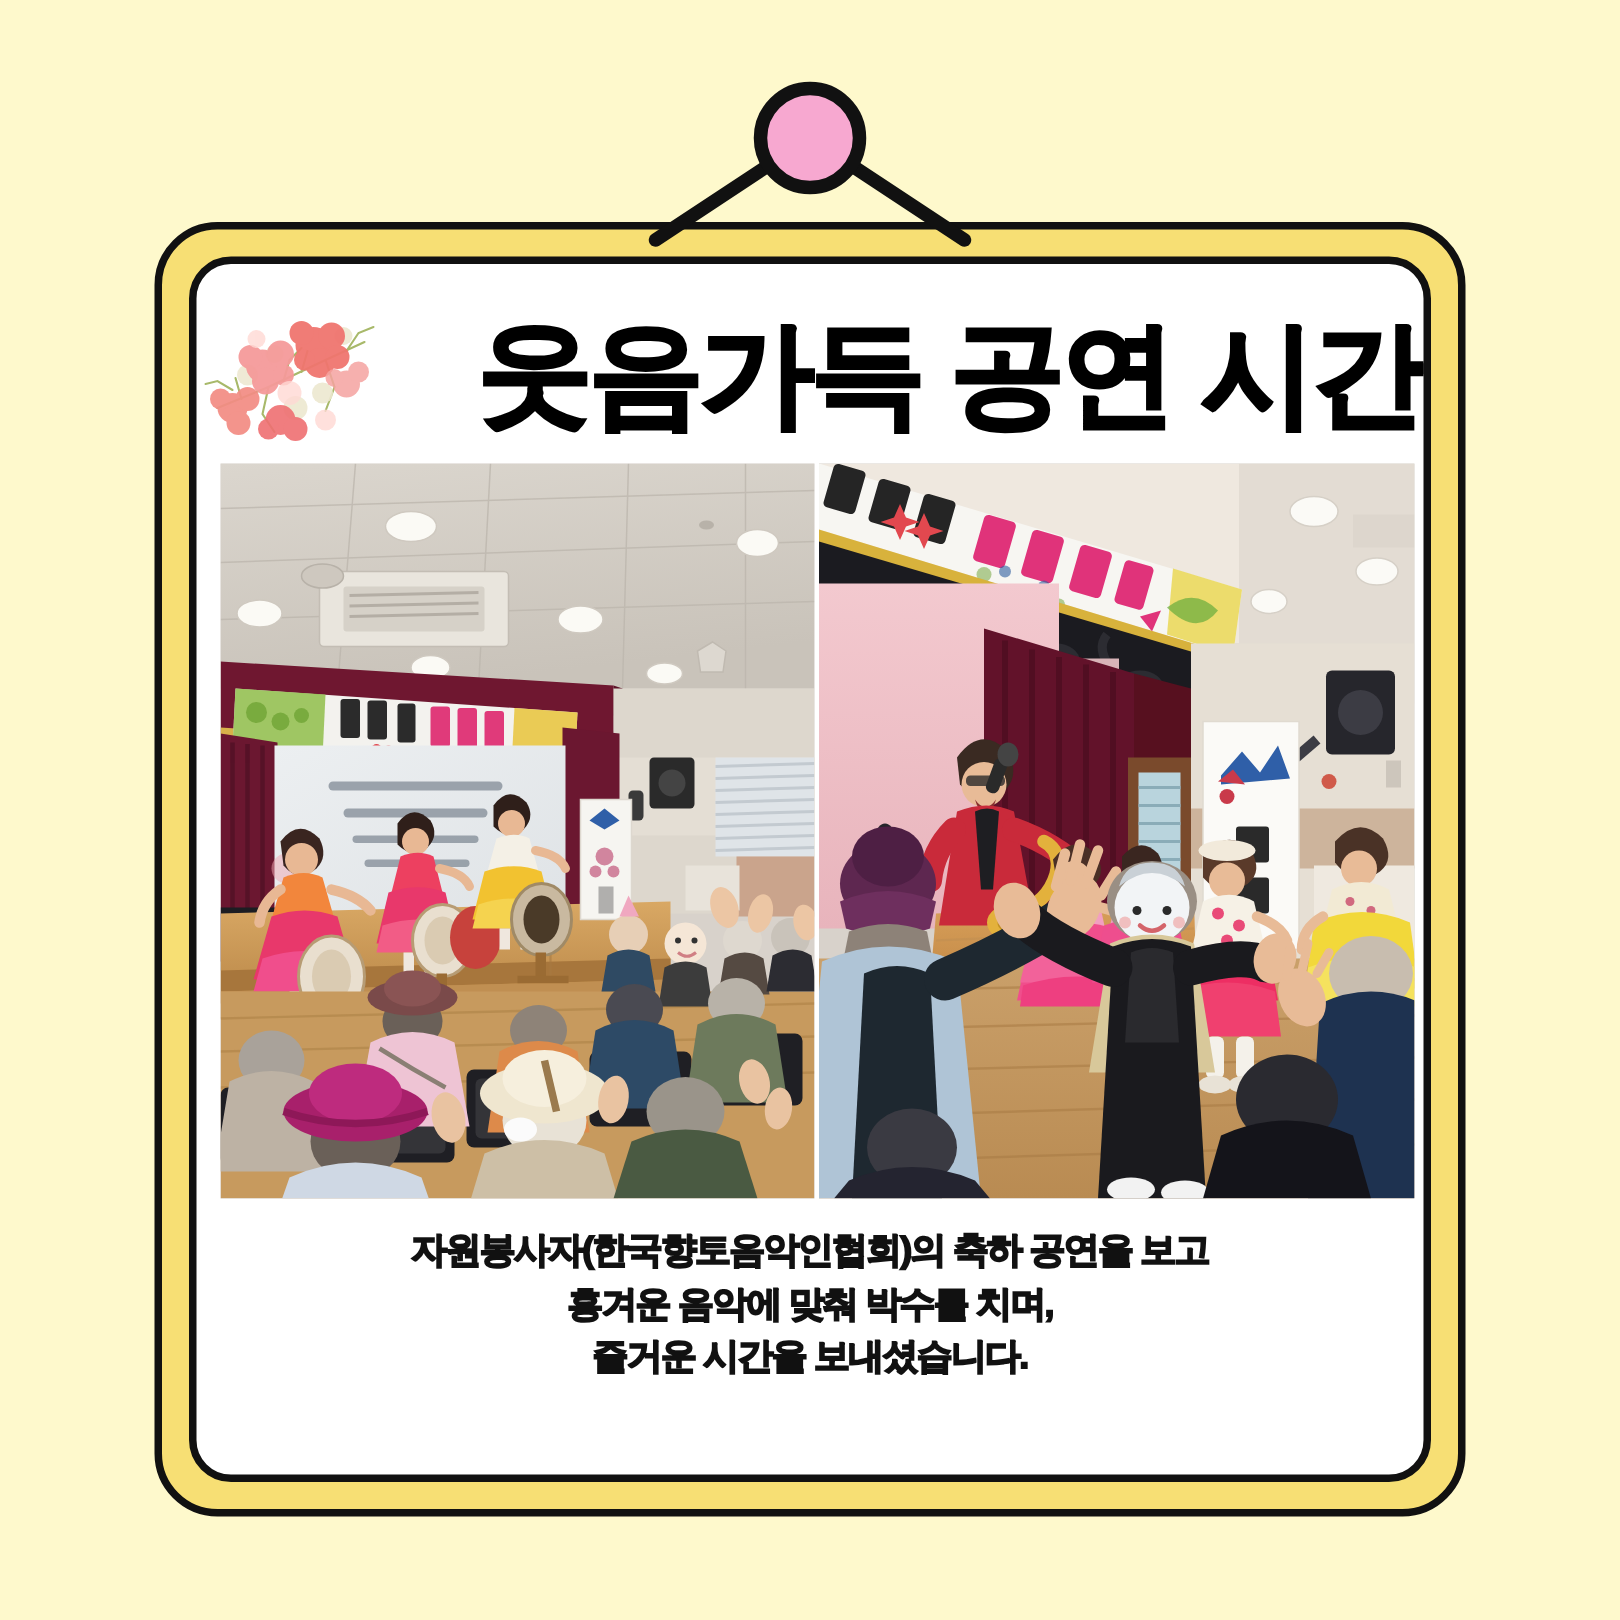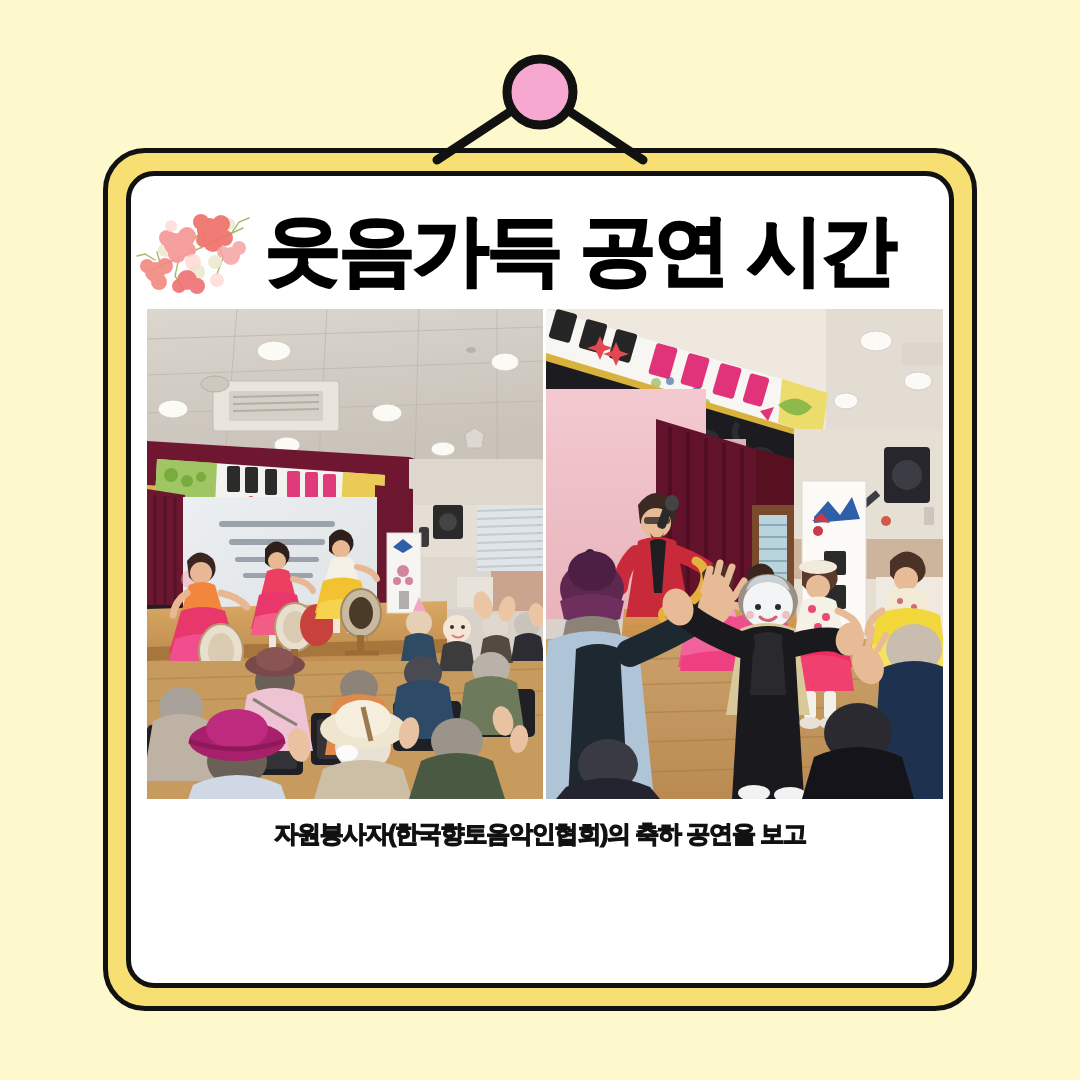--- a/index.html
+++ b/index.html
@@ -29,21 +29,21 @@
     background:#FFFFFF;
     border:5px solid #111;
     border-radius:28px;
     overflow:hidden;
   }
 
   
   .header{
     position:absolute; left:0; top:16px; width:100%;
     height:116px;
-    display:flex; align-items:center; justify-content:flex-start;
+    display:flex; align-items:center; justify-content:space-between;
   }
   .blossom{ width:126px; height:100px; flex:0 0 auto; margin-right:8px; }
   .blossom svg{ display:block; }
   .page-title{
     font-size:76px; font-weight:900; color:#000000;
     letter-spacing:-2px; line-height:1; white-space:nowrap;
     font-family:"Liberation Sans","DejaVu Sans",sans-serif;
     -webkit-text-stroke:2.5px #000;
   }
 
@@ -707,16 +707,18 @@
           <g>
             <ellipse cx="62" cy="456" rx="30" ry="26" fill="#3a3a42"></ellipse>
             <path d="M20 478 q42 -18 84 0 l10 12 l-104 0 z" fill="#242430"></path>
           </g>
         </svg>
       </div>
     </div>
 
     <div class="caption">
       <div class="caption-line">자원봉사자(한국향토음악인협회)의 축하 공연을 보고</div>
+      <div class="caption-line">흥겨운 음악에 맞춰 박수를 치며,</div>
+      <div class="caption-line">즐거운 시간을 보내셨습니다.</div>
     </div>
 
   </div>
 </div>
 
 </body></html>

